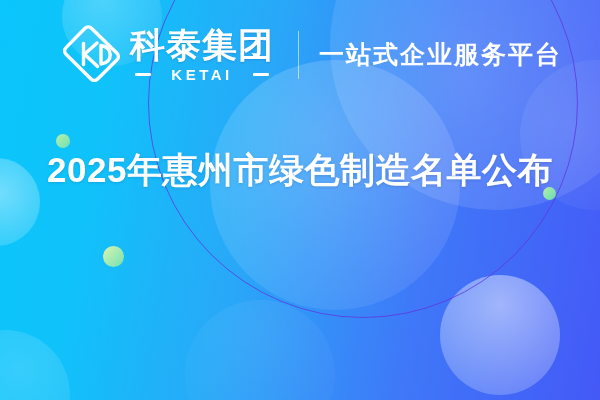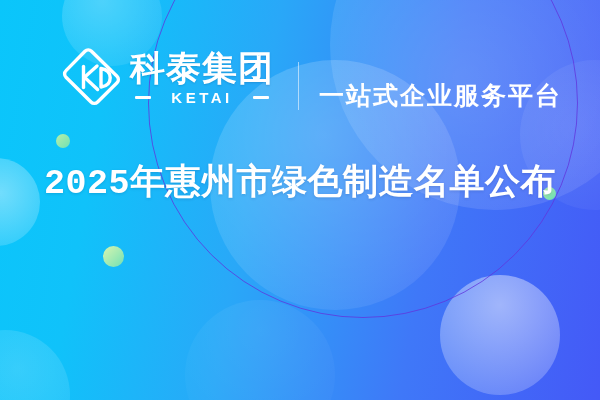--- a/index.html
+++ b/index.html
@@ -77,23 +77,23 @@
   .dot-a { left:56px;  top:134px; width:14px;  height:14px;
            background: linear-gradient(135deg,#b9f0a8,#6fe0b6); }
   .dot-b { left:103px; top:246px; width:21px;  height:21px;
            background: linear-gradient(135deg,#d9f5b0,#72e0b4); }
   .dot-c { left:543px; top:187px; width:13px;  height:13px;
            background: linear-gradient(135deg,#b7efa6,#63dcb6); }
 
   
   .header {
     position:absolute;
-    left:60px; top:32px;
+    left:60px; top:16px;
     display:flex;
-    align-items:flex-end;
+    align-items:center;
     height:78px;
   }
   .logo-lockup { display:flex; align-items:center; }
   .logo-mark { width:64px; height:64px; flex:0 0 64px; }
   .logo-words {
     margin-left:6px;
     display:flex; flex-direction:column;
     align-items:center;
     justify-content:center;
   }
@@ -139,29 +139,28 @@
     letter-spacing:1.5px;
     line-height:1.35;
     margin-top:3px;
     text-align:center;
     white-space:nowrap;
   }
 
   
   .title {
     position:absolute;
-    left:0; right:0; top:158px;
+    left:0; right:0; top:147px;
     text-align:center;
     color:#ffffff;
     font-size:35px;
     font-weight:bold;
     letter-spacing:0.5px;
     white-space:nowrap;
     text-shadow:0 1px 3px rgba(0,30,90,0.16);
-    font-family:Liberation Mono, monospace;
   }
 </style>
 </head>
 <body>
 
 <div id="banner">
 
   <div class="bg-layer">
     <div class="blob blob-ur"></div>
     <div class="blob blob-center"></div>

